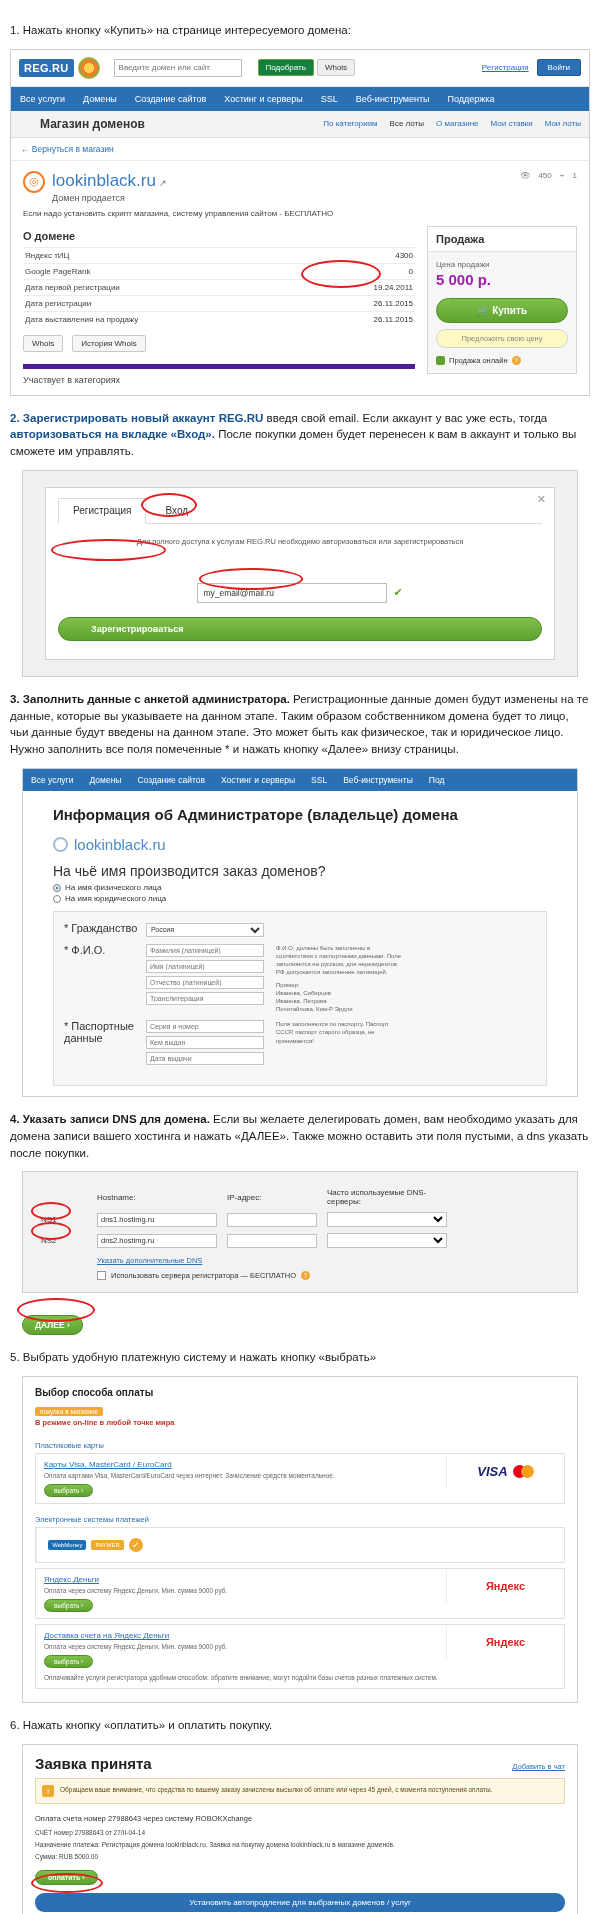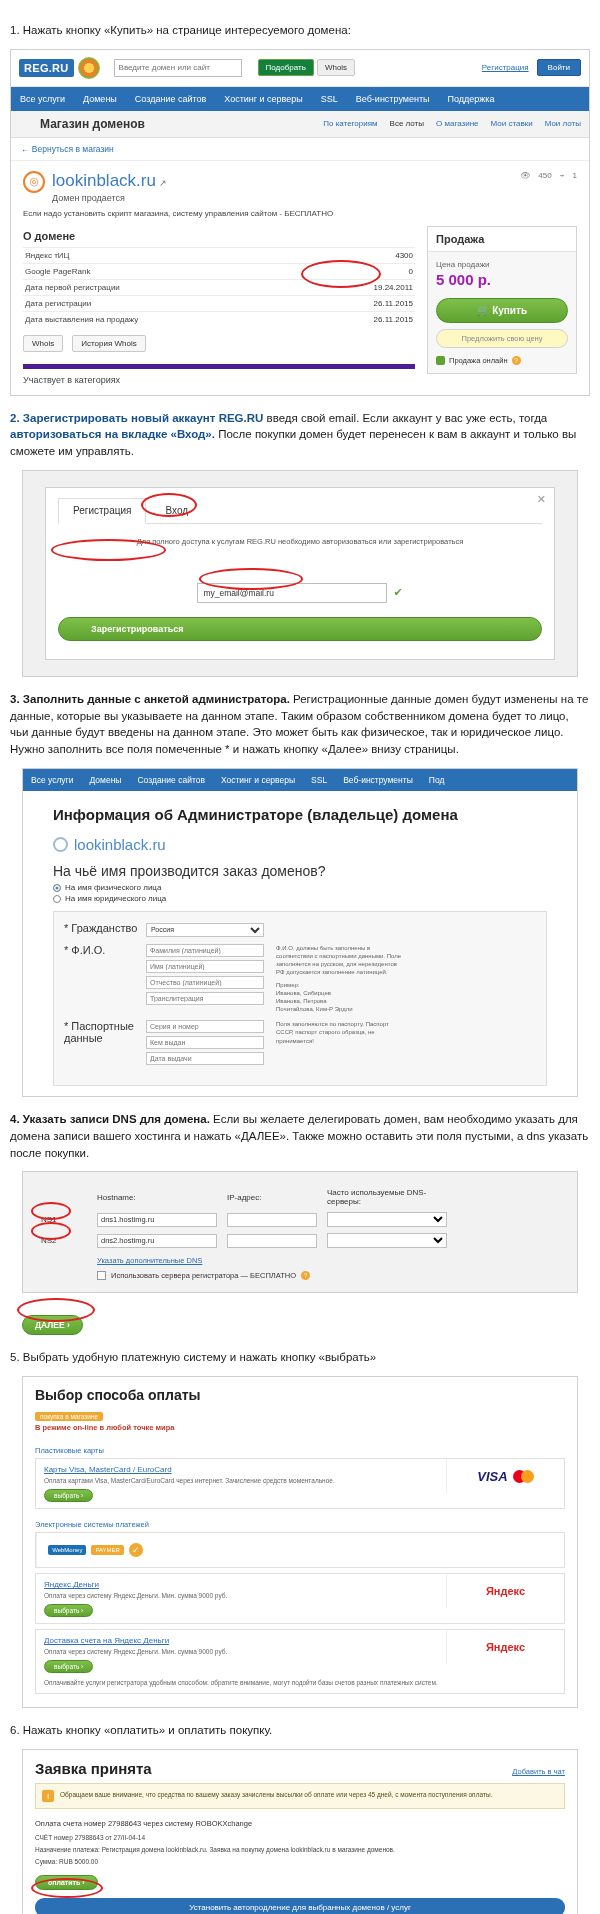--- a/index.html
+++ b/index.html
@@ -119,21 +119,21 @@
   .dns-grid select { height:15px; border:1px solid #c0c0c0; font-size:7.5px; width:100%; background:#fff;}
   .dns-lbl { font-size:8px; color:#333; }
   .dns-more { font-size:7.5px; color:#2b6fb5; text-decoration:underline; margin:8px 0 6px 56px; display:inline-block;}
   .dns-chk { font-size:7.5px; color:#333; margin-left:56px; display:flex; align-items:center; gap:5px;}
   .cbox { width:9px;height:9px;border:1px solid #999;background:#fff;display:inline-block;}
   .q-ic { width:9px;height:9px;border-radius:50%;background:#f0a830;color:#fff;font-size:6.5px;display:inline-flex;align-items:center;justify-content:center;}
   .next-btn { margin-top:14px; display:inline-block; background:linear-gradient(#7fc04a,#5ea22f); color:#fff; font-size:8.5px;
       padding:4px 12px; border-radius:12px; border:1px solid #4e8c27; font-weight:bold;}
 
   
-  .pay-title { font-size:14px; font-weight:bold; color:#222; padding:10px 12px 4px 12px; }
+  .pay-title { font-size:10px; font-weight:bold; color:#222; padding:10px 12px 4px 12px; }
   .pay-badges { padding:2px 12px 8px 12px; }
   .badge-or { display:inline-block; background:#f0a830; color:#fff; font-size:6.5px; padding:1px 5px; border-radius:2px; }
   .badge-red { color:#c0392b; font-size:7.5px; font-weight:bold; margin-top:2px; }
   .pay-sec { font-size:7.5px; color:#2b6fb5; padding:6px 12px 3px 12px; }
   .pay-row { display:flex; align-items:flex-start; border:1px solid #e0e0e0; margin:0 12px 5px 12px; background:#fff;}
   .pay-left { flex:1 1 auto; padding:6px 8px; }
   .pay-nm { font-size:8px; color:#2b6fb5; text-decoration:underline; }
   .pay-dsc { font-size:6.5px; color:#666; margin-top:2px; line-height:1.4;}
   .pay-sel { display:inline-block; background:linear-gradient(#7fc04a,#5ea22f); color:#fff; font-size:6.5px;
       padding:2px 9px; border-radius:9px; border:1px solid #4e8c27; margin-top:4px;}

